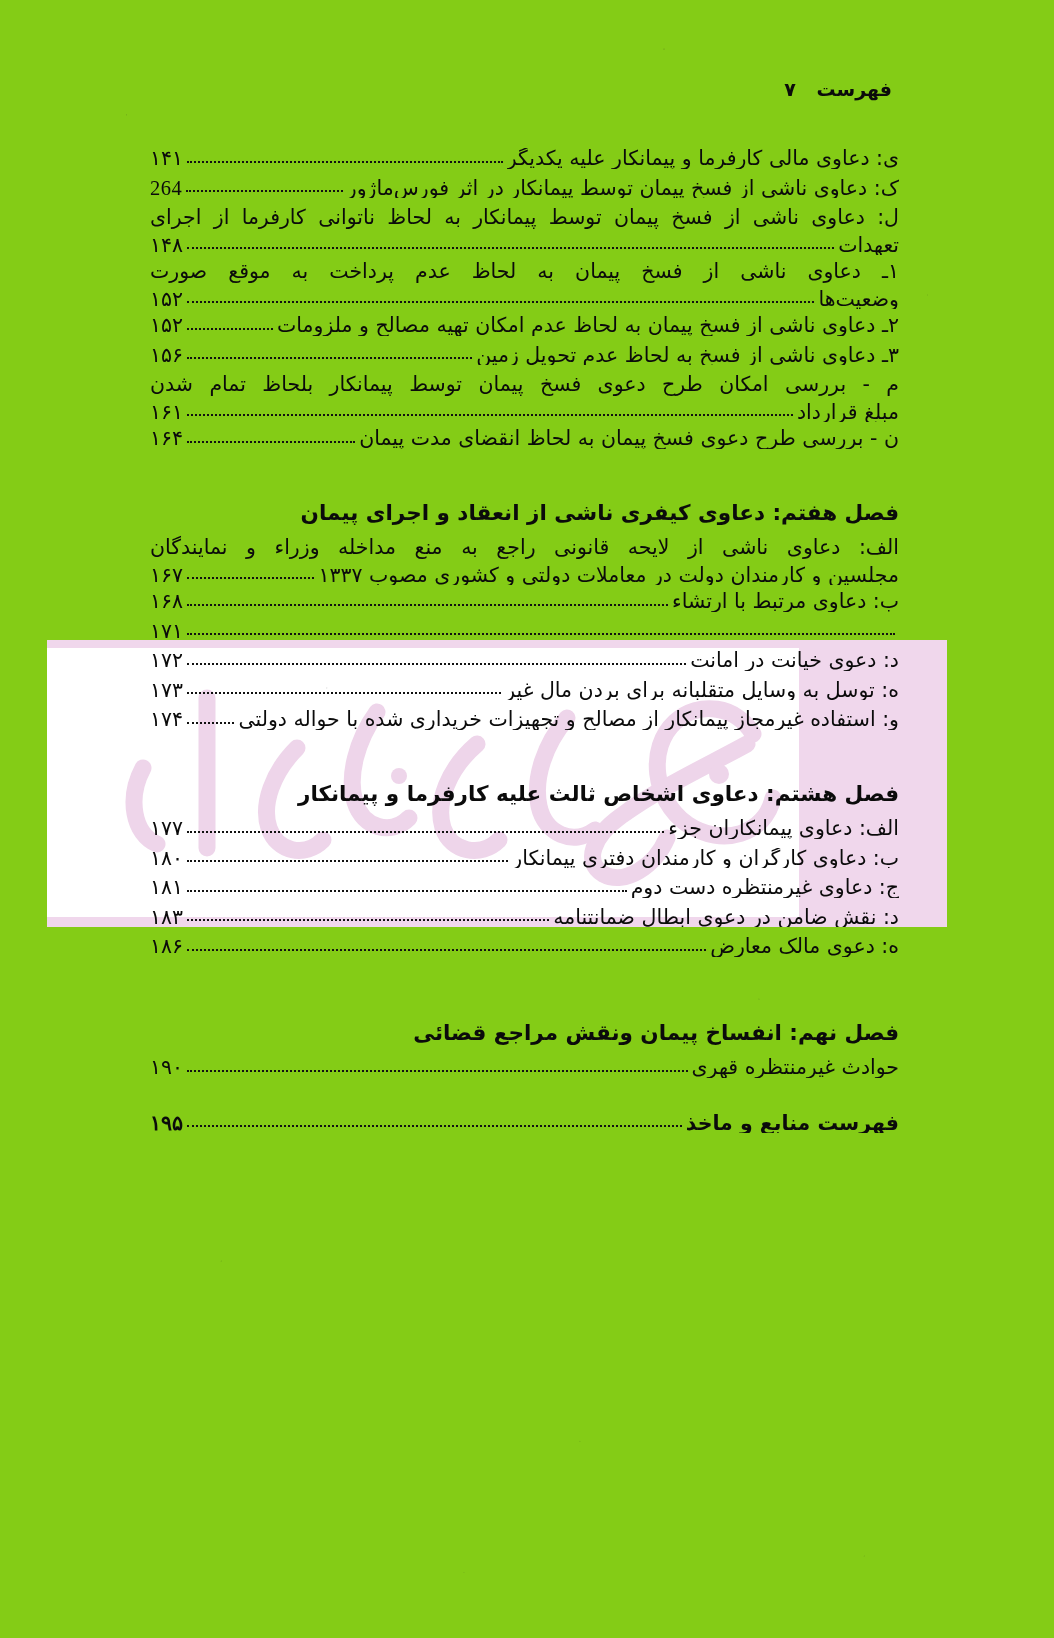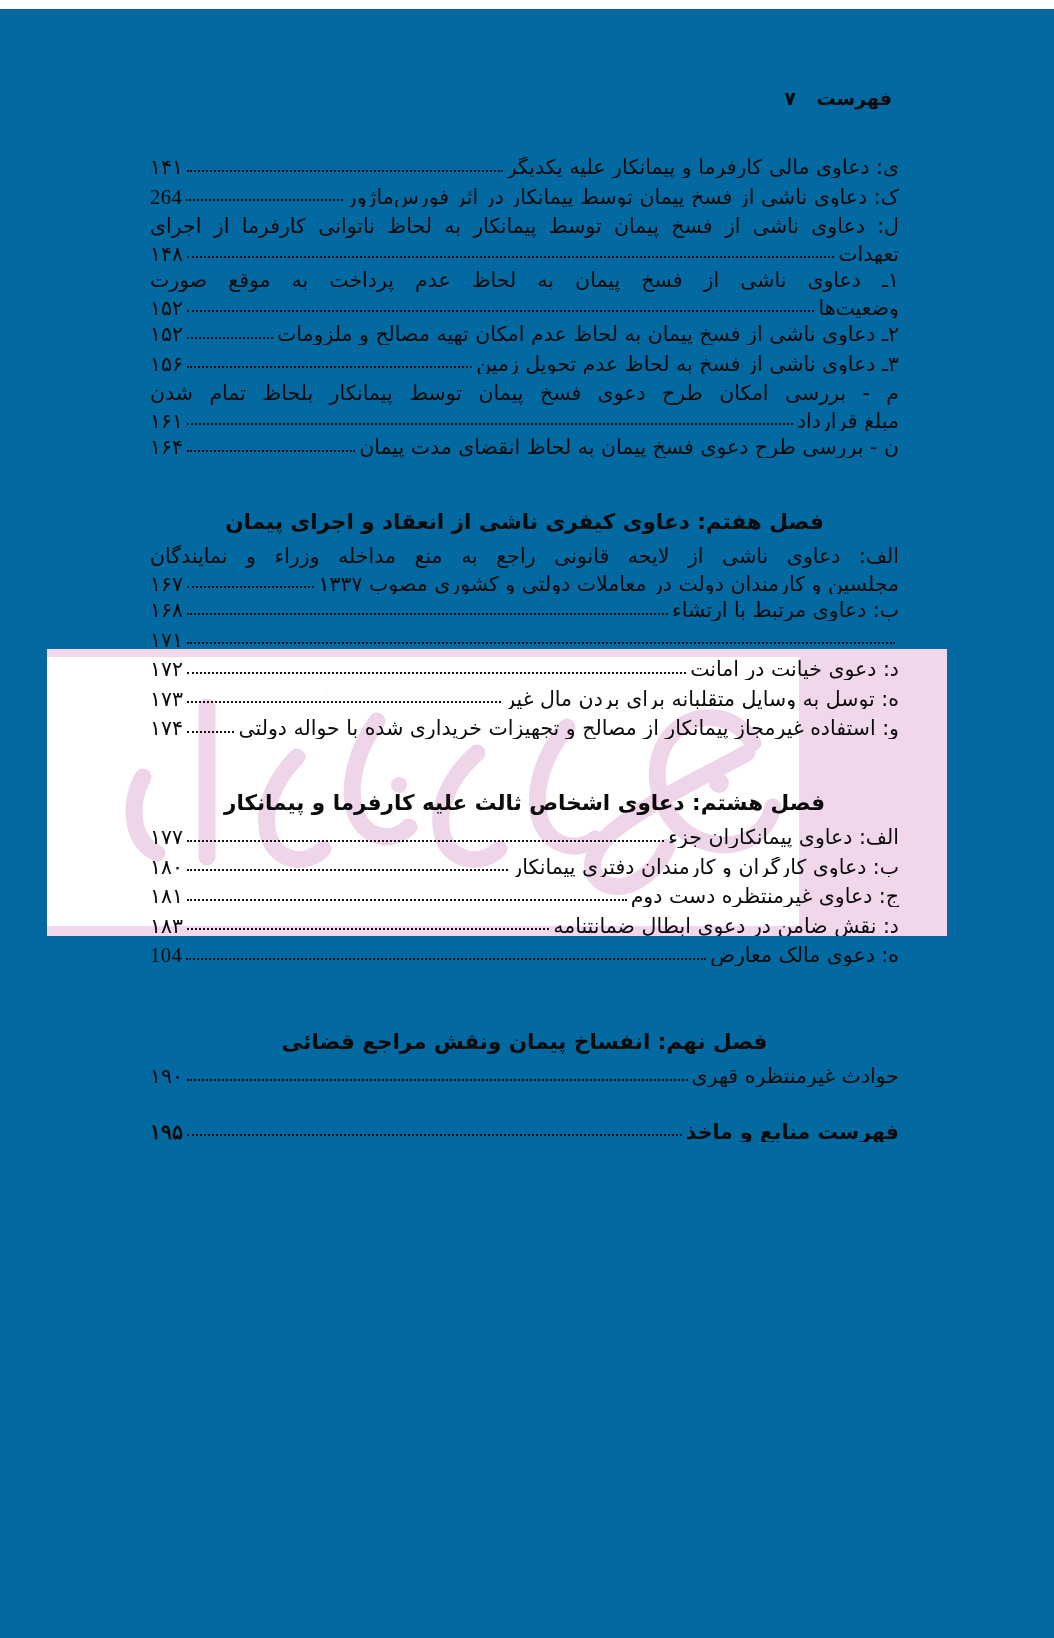--- a/index.html
+++ b/index.html
@@ -14,22 +14,21 @@
     position: relative;
     font-family: "DejaVu Sans", "Liberation Sans", sans-serif;
     color: #0b0b0b;
     overflow: hidden;
   }
 
   
   .page {
     position: absolute;
     inset: 0;
-    background: #0369a1;
-    margin-top: 9px;
+    background: #84cc16;
   }
 
   
   .speckle {
     position: absolute;
     inset: 0;
     pointer-events: none;
     opacity: .45;
     background-image:
       radial-gradient(circle at 12% 7%, rgba(40,40,40,.30) 0 0.7px, transparent 1px),
@@ -110,21 +109,21 @@
     display: flex;
     align-items: flex-end;
     width: 100%;
     margin-bottom: 6px;
   }
 
   
   .chapter-heading {
     font-size: 21.5px;
     font-weight: bold;
-    text-align: center;
+    text-align: right;
     margin: 18px 0 14px 0;
     letter-spacing: 0;
   }
   .chapter-heading.ch9 { margin-top: 30px; }
 
   .bib-entry {
     font-weight: bold;
   }
 
   
@@ -344,21 +343,21 @@
 
       <div class="entry">
         <span class="title">د: نقش ضامن در دعوی ابطال ضمانتنامه</span>
         <span class="leader"></span>
         <span class="page-no">۱۸۳</span>
       </div>
 
       <div class="entry">
         <span class="title">ه: دعوی مالک معارض</span>
         <span class="leader"></span>
-        <span class="page-no">104</span>
+        <span class="page-no">۱۸۶</span>
       </div>
     </div>
 
     <div class="spacer-md"></div>
 
     <div>
       <div class="chapter-heading ch9">فصل نهم: انفساخ پیمان ونقش مراجع قضائی</div>
 
       <div class="entry">
         <span class="title">حوادث غیرمنتظره قهری</span>

